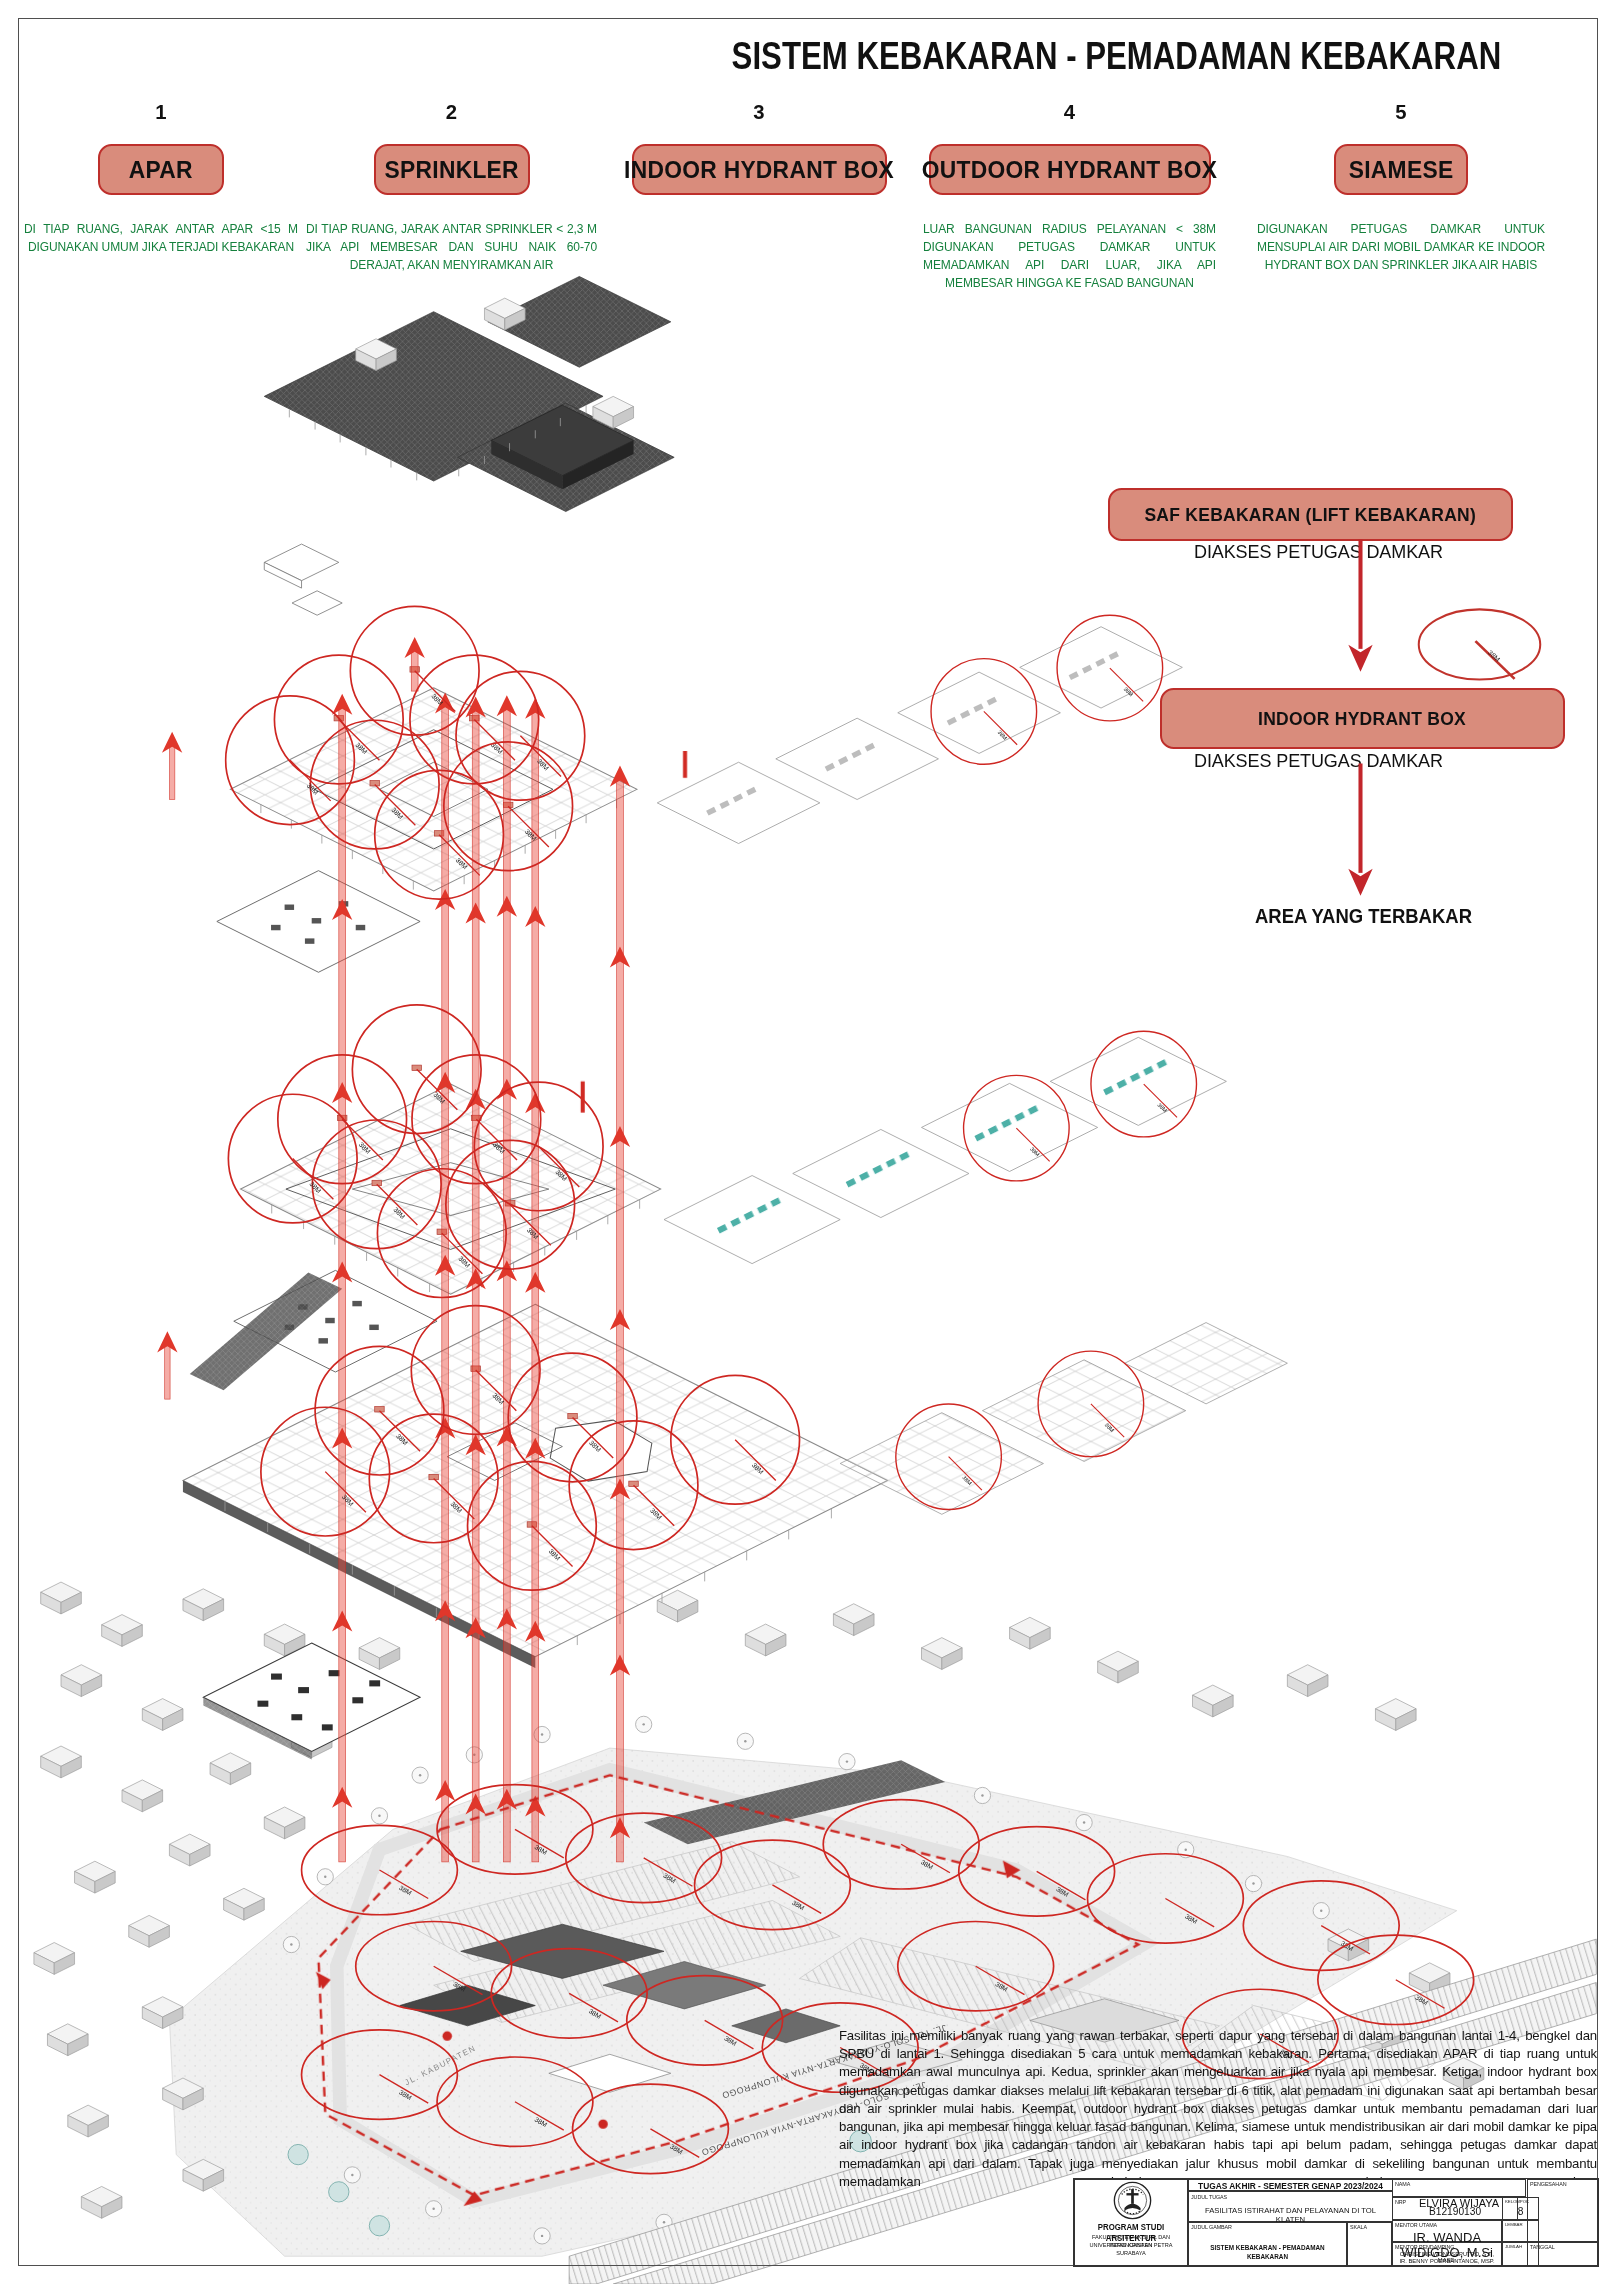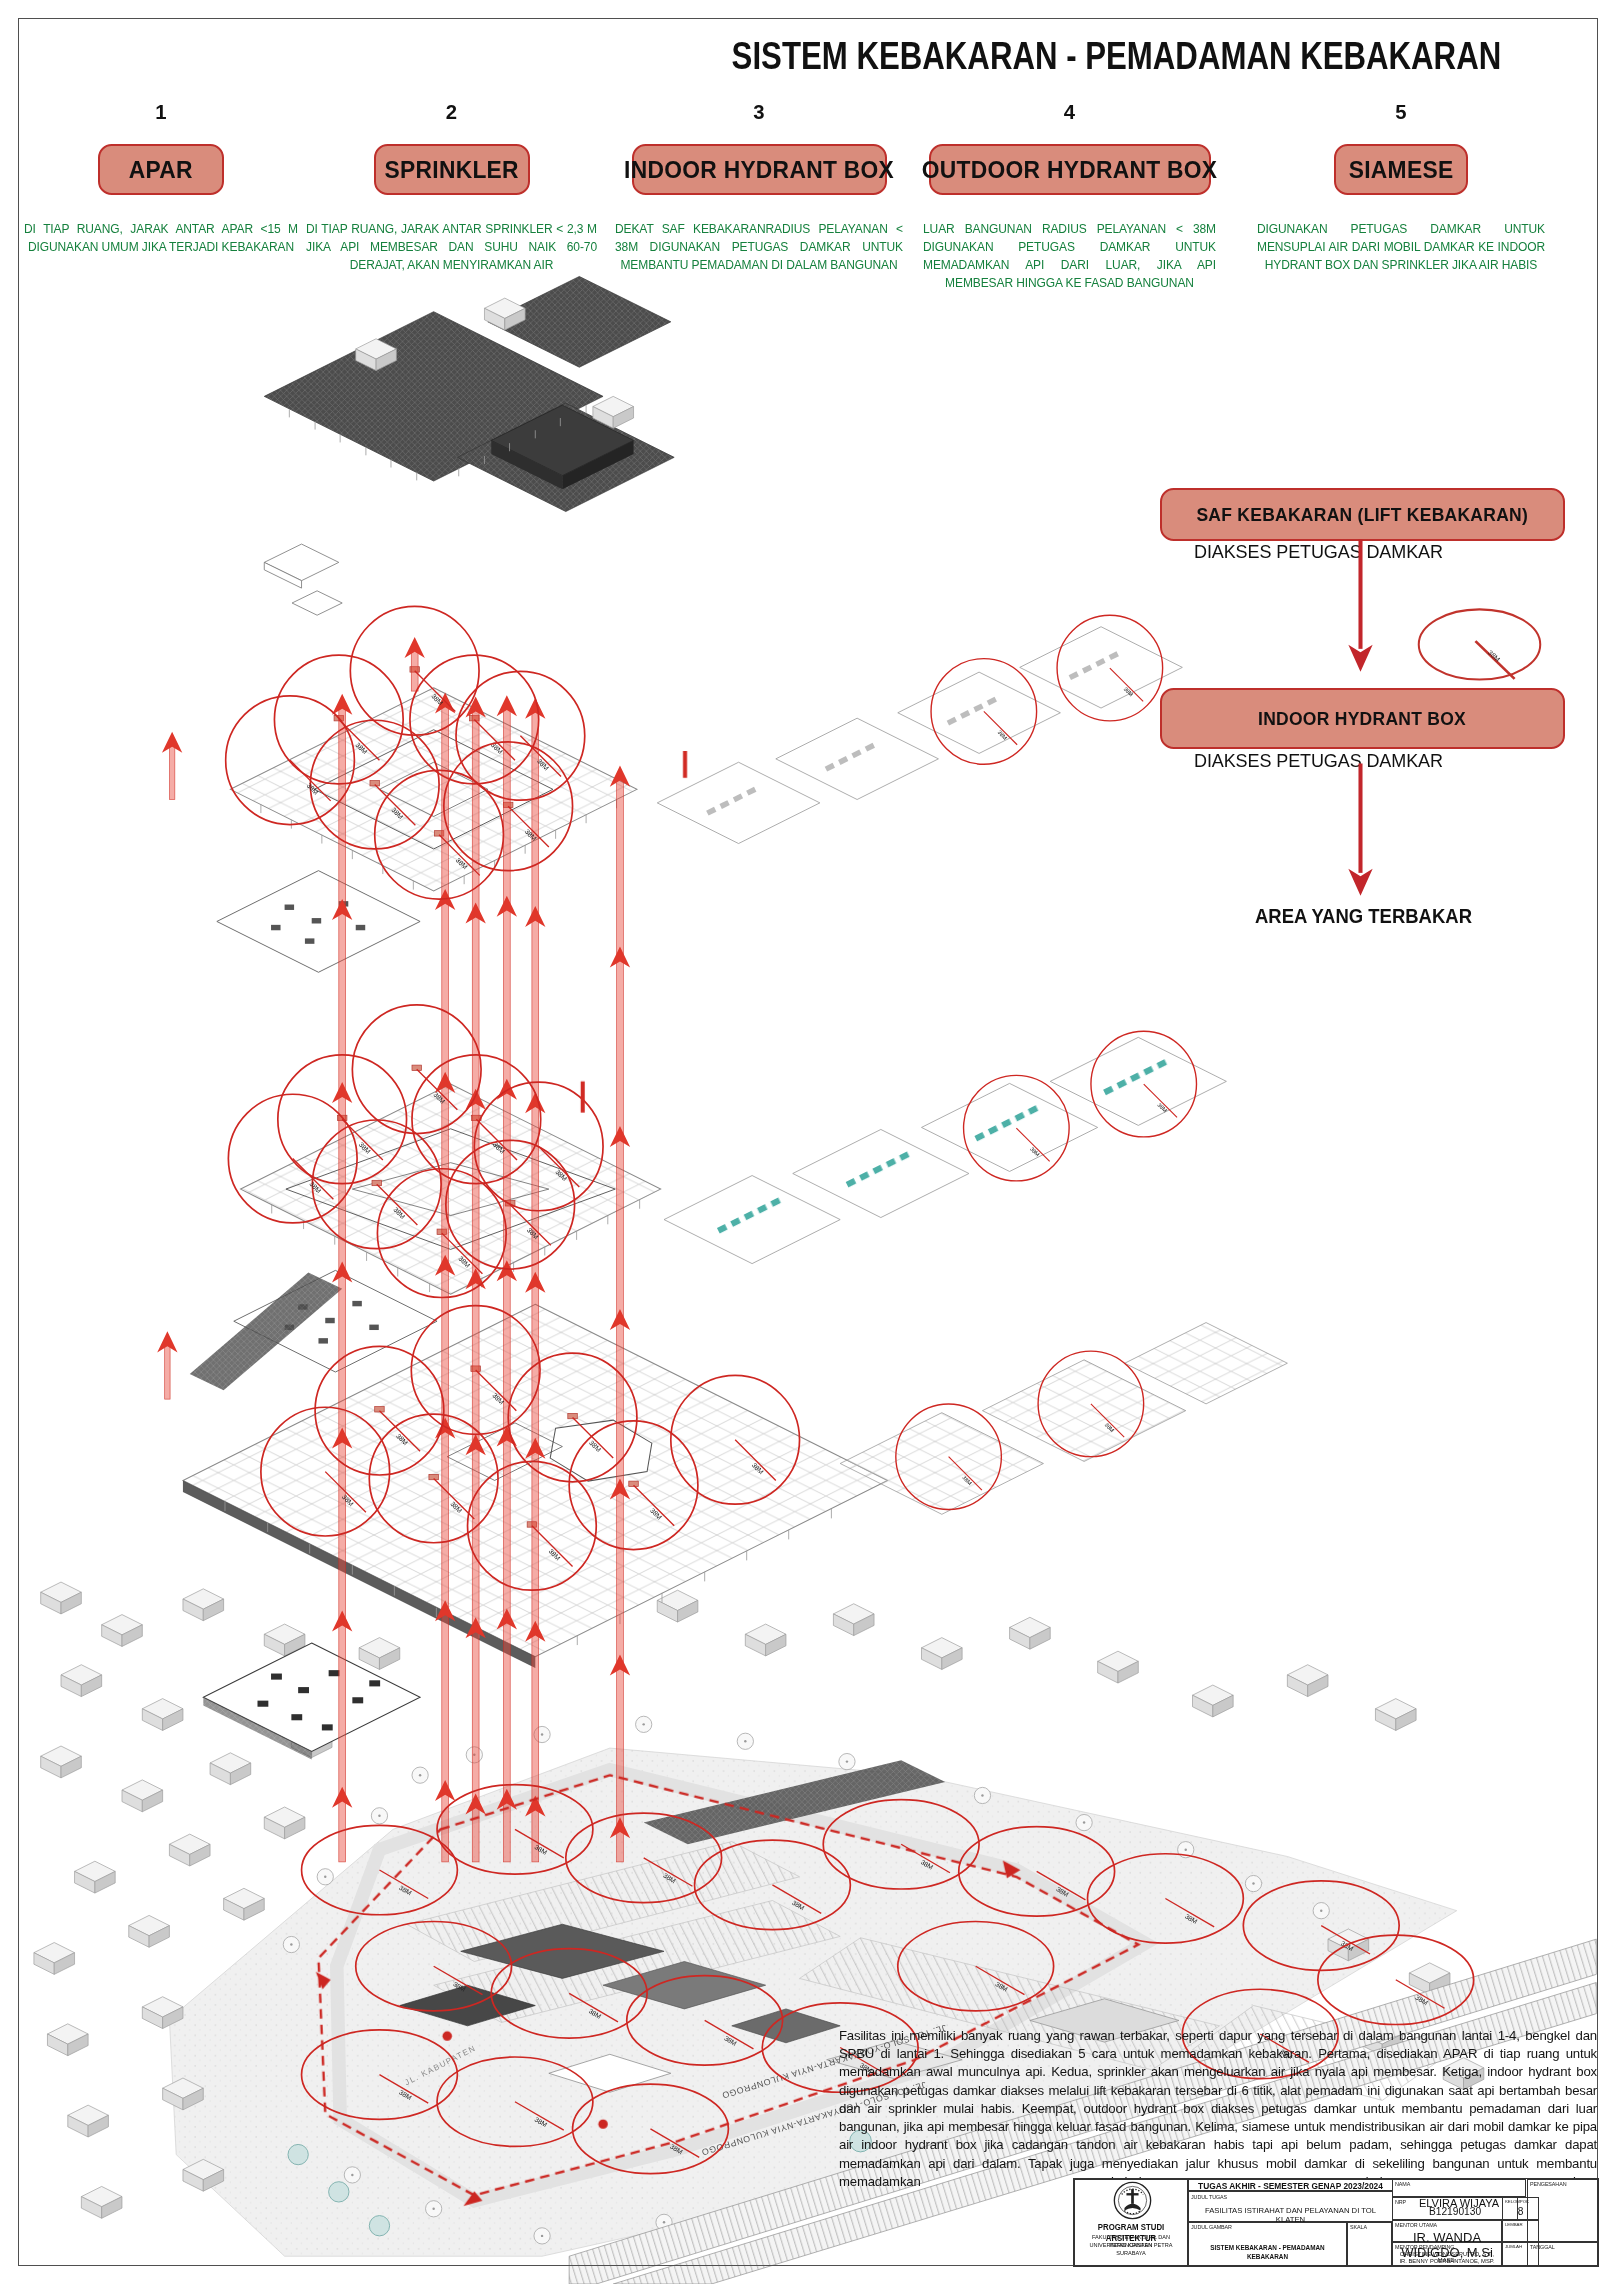--- a/index.html
+++ b/index.html
@@ -503,38 +503,37 @@
   <div class="pill" style="width:152px;height:47px">
       <span>SPRINKLER</span>
     </div>
   <div class="mdesc">DI TIAP RUANG, JARAK ANTAR SPRINKLER &lt; 2,3 M JIKA API MEMBESAR DAN SUHU NAIK 60-70 DERAJAT, AKAN MENYIRAMKAN AIR</div>
 </div>
 <div class="method" style="left:615px;top:102px;width:288px">
   <div class="mnum">3</div>
   <div class="pill" style="width:251px;height:47px">
       <span>INDOOR HYDRANT BOX</span>
     </div>
-  <div class="mdesc">DEKAT SAF KEBAKARANRADIUS PELAYANAN &lt; 38M DIGUNAKAN PETUGAS DAMKAR UNTUK MEMBANTU PEMADAMAN DI DALAM BANGUNAN</div>
 </div>
 <div class="method" style="left:923px;top:102px;width:293px">
   <div class="mnum">4</div>
   <div class="pill" style="width:278px;height:47px">
       <span>OUTDOOR HYDRANT BOX</span>
     </div>
   <div class="mdesc">LUAR BANGUNAN RADIUS PELAYANAN &lt; 38M DIGUNAKAN PETUGAS DAMKAR UNTUK MEMADAMKAN API DARI LUAR, JIKA API MEMBESAR HINGGA KE FASAD BANGUNAN</div>
 </div>
 <div class="method" style="left:1257px;top:102px;width:288px">
   <div class="mnum">5</div>
   <div class="pill" style="width:130px;height:47px">
       <span>SIAMESE</span>
     </div>
   <div class="mdesc">DIGUNAKAN PETUGAS DAMKAR UNTUK MENSUPLAI AIR DARI MOBIL DAMKAR KE INDOOR HYDRANT BOX DAN SPRINKLER JIKA AIR HABIS</div>
 </div>
 
-<div class="flowbox" style="left:1160px;top:488px;width:401px;height:49px">
+<div class="flowbox" style="left:1108px;top:488px;width:401px;height:49px">
   <span>SAF KEBAKARAN (LIFT KEBAKARAN)</span>
 </div>
 <div class="note" style="top:542px">DIAKSES PETUGAS DAMKAR</div>
 <svg class="abs" style="left:1347px;top:539px;z-index:4" width="27" height="136" viewBox="0 0 40 200">
   <rect x="17" y="0" width="6" height="162" fill="#C2262B"></rect>
   <polygon points="20,196 2,156 20,167 38,156" fill="#C2262B"></polygon>
 </svg>
 <svg class="abs" style="left:1413px;top:606px;z-index:4" width="133" height="81" viewBox="0 0 196 120">
   <ellipse cx="98" cy="57" rx="90" ry="52" fill="none" stroke="#C1332C" stroke-width="3"></ellipse>
   <line x1="92" y1="52" x2="150" y2="108" stroke="#C1332C" stroke-width="4"></line>

